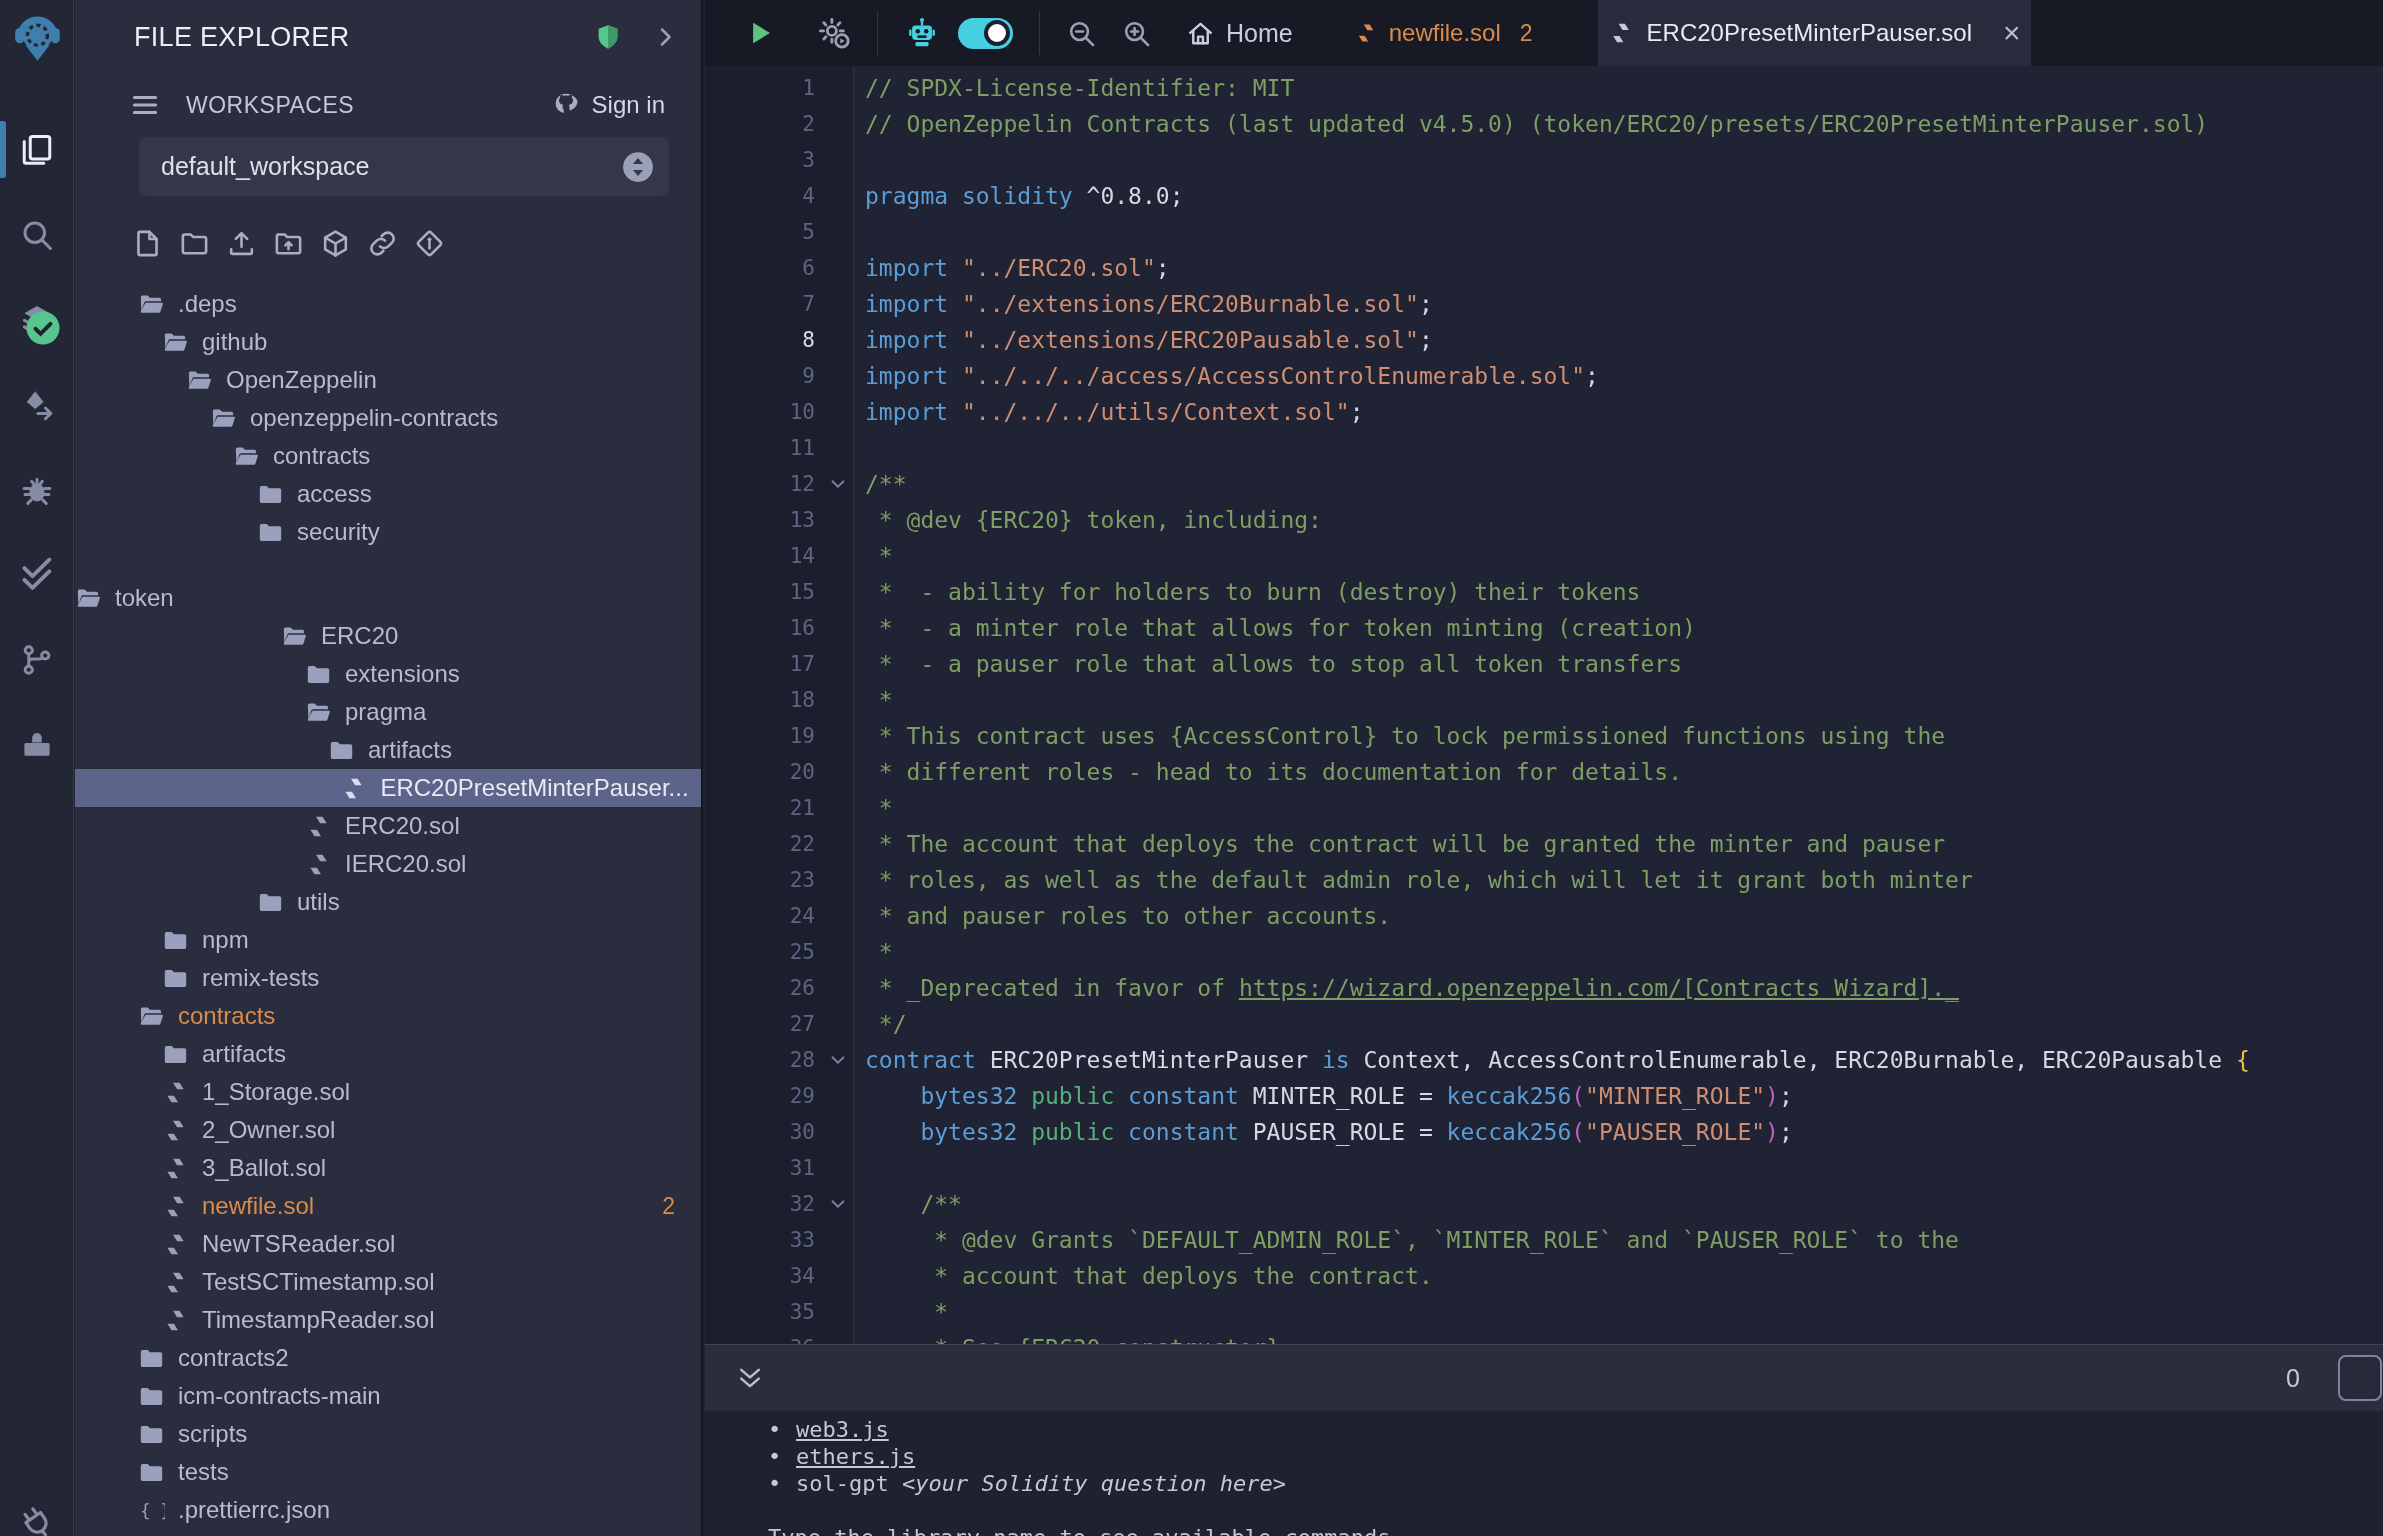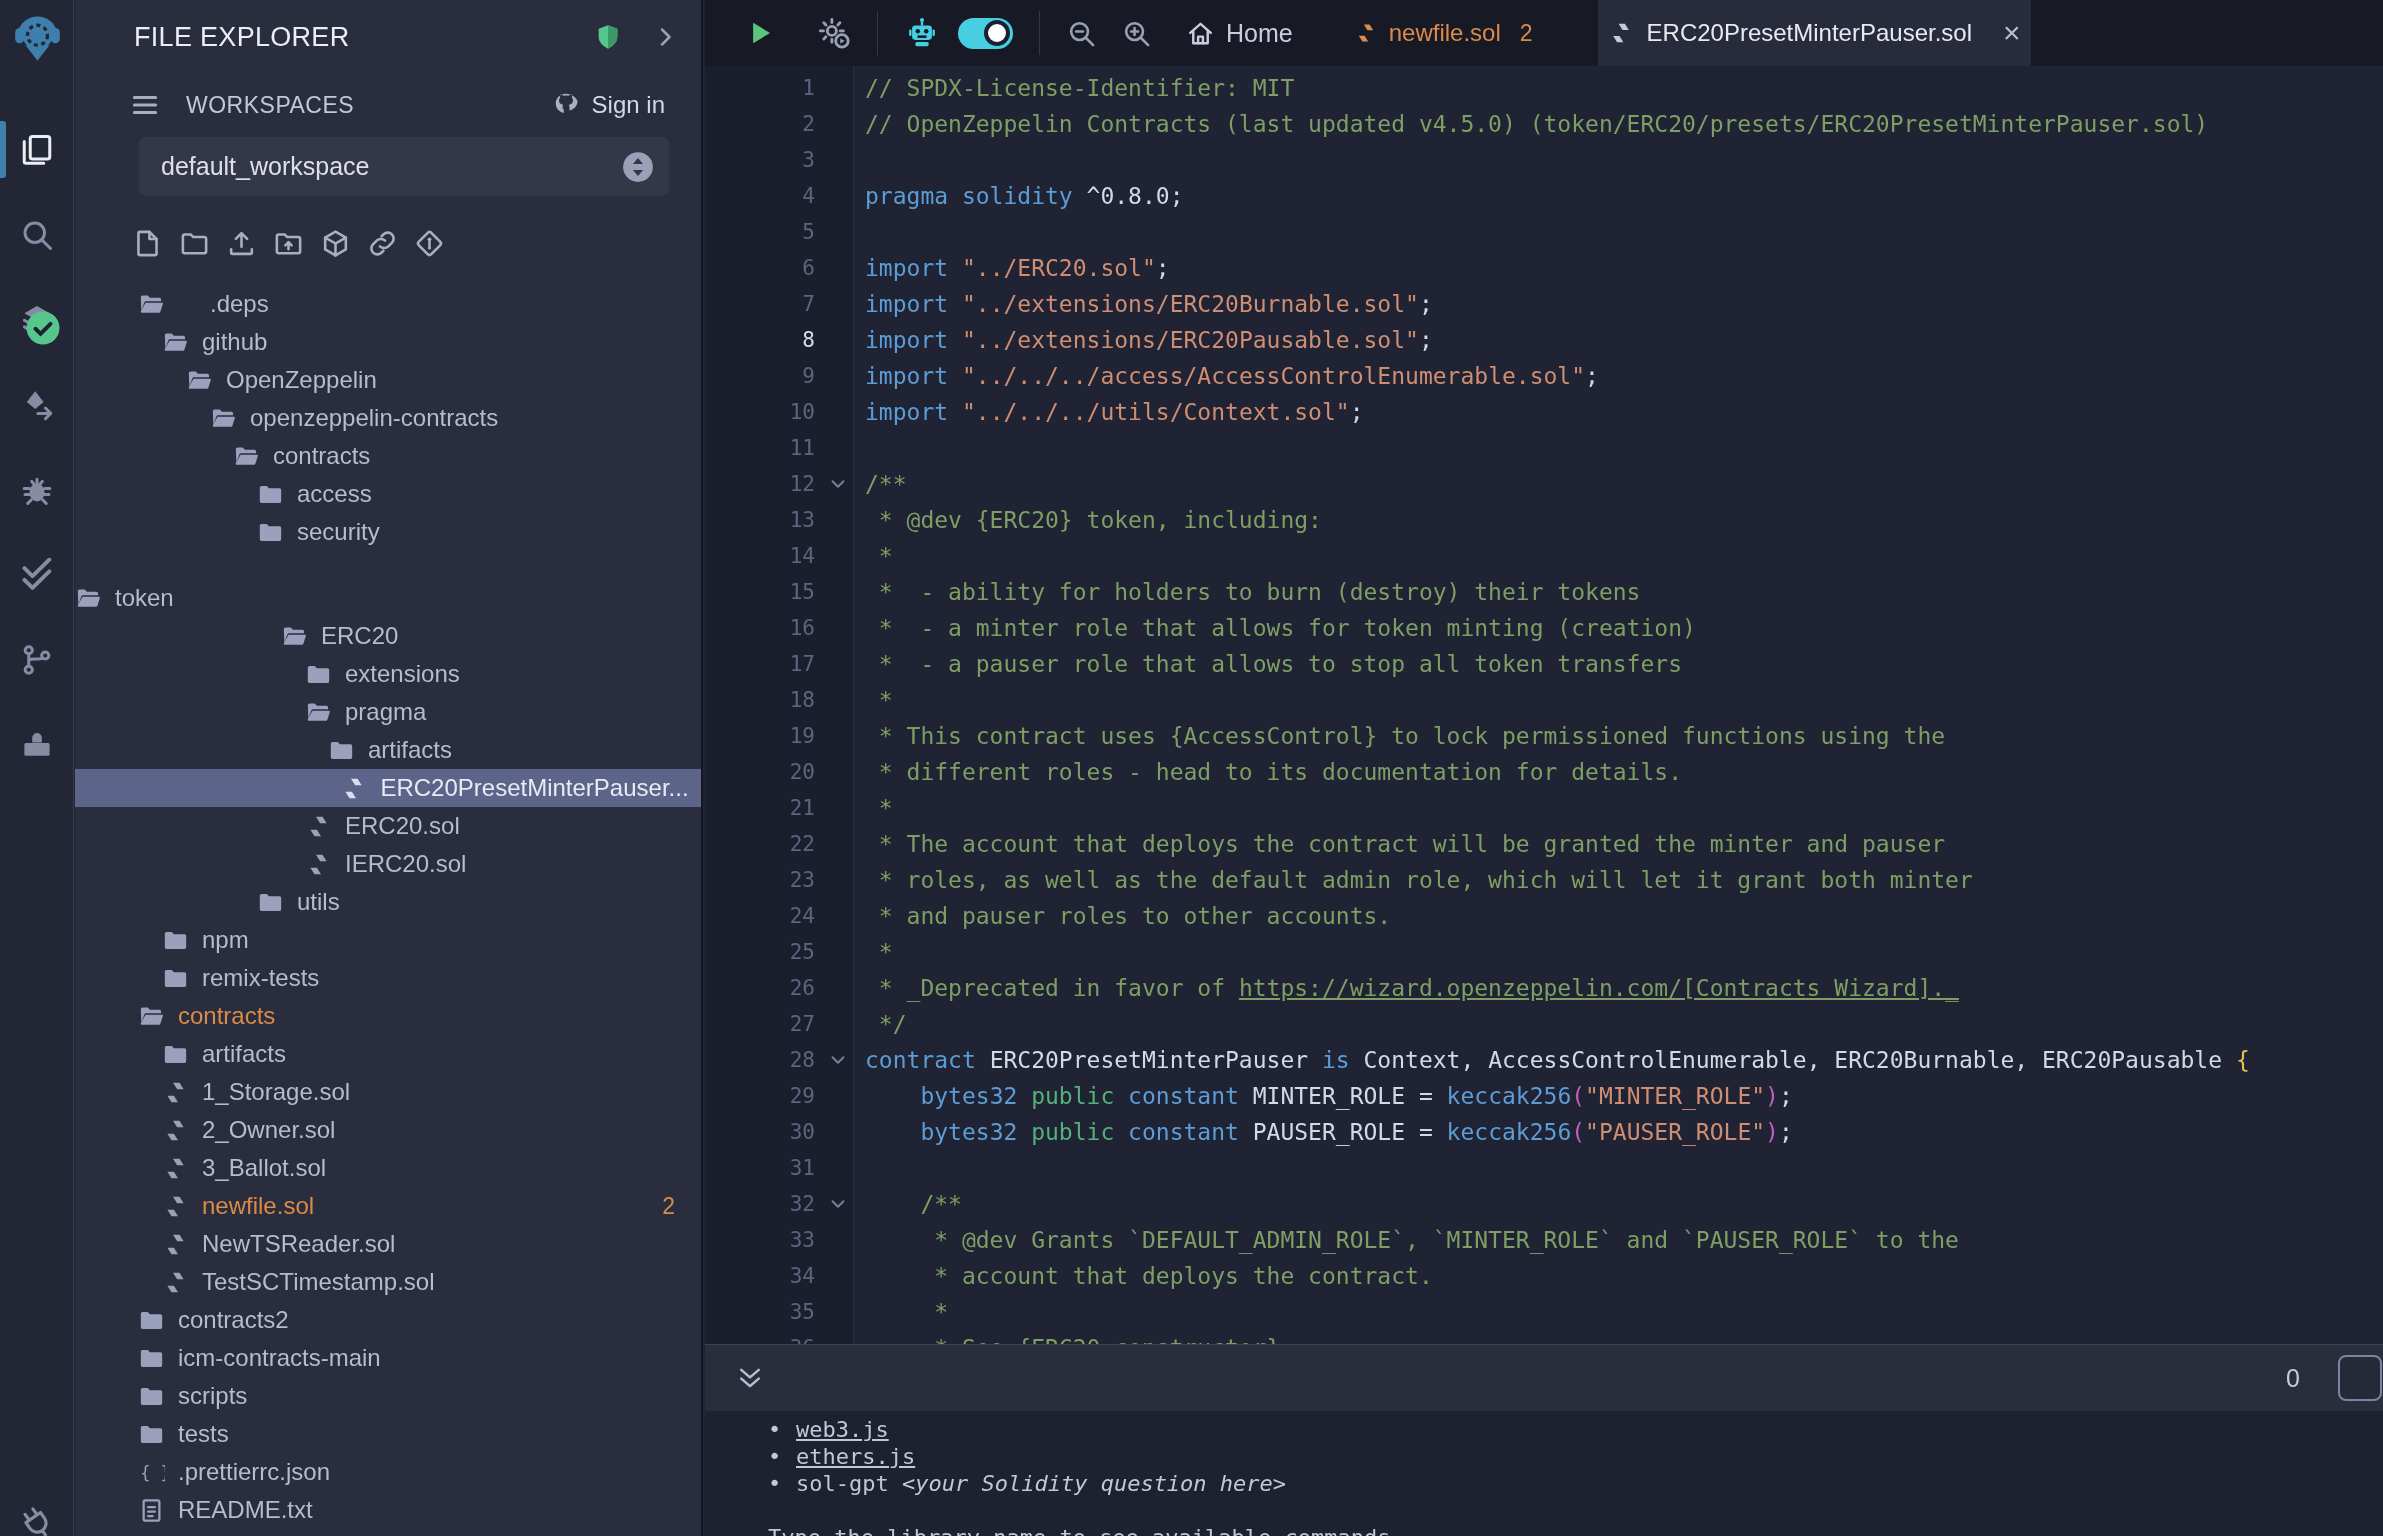--- a/index.html
+++ b/index.html
@@ -350,21 +350,21 @@
         <span class="tb-icon"><span class="icon">
             <svg viewBox="0 0 24 24" fill="none" stroke="currentColor" stroke-width="2" stroke-linecap="round" stroke-linejoin="round">
               <rect x="5.2" y="5.2" width="13.6" height="13.6" rx="2" transform="rotate(45 12 12)"></rect>
               <circle cx="12" cy="8.8" r="1.5" fill="currentColor" stroke="none"></circle>
               <path d="M12 10.4v3.6"></path>
               <circle cx="12" cy="15.4" r="1.2" fill="currentColor" stroke="none"></circle>
             </svg>
           </span></span>
       </div>
     <div class="file-tree">
-        <div class="tree-row" style="padding-left: 63px; gap: 32px;">
+        <div class="tree-row" style="padding-left: 63px;">
           <span class="icon">
             <svg viewBox="0 0 24 24">
               <path d="M2.5 5.5A1.5 1.5 0 0 1 4 4h4.6l2 2H19a1.5 1.5 0 0 1 1.5 1.5V9H7.2c-.7 0-1.3.4-1.5 1.1L3 17.5z" fill="currentColor"></path>
               <path d="M6.7 10.5h14.6a.8.8 0 0 1 .8 1l-2.2 7a1.2 1.2 0 0 1-1.1.8H3.4a.9.9 0 0 1-.9-1.2z" fill="currentColor"></path>
             </svg>
           </span>
           <span class="tree-label">.deps</span>
         </div>
         <div class="tree-row" style="padding-left: 87px;">
           <span class="icon">
@@ -576,20 +576,29 @@
           <span class="tree-label">NewTSReader.sol</span>
         </div>
         <div class="tree-row" style="padding-left: 87px;">
           <span class="icon">
             <svg viewBox="0 0 24 24">
               <path d="M9.8 3.4h5.8l3.6 5.8H13.4z" fill="currentColor"></path>
               <path d="M14.2 20.6H8.4L4.8 14.8h5.8z" fill="currentColor"></path>
             </svg>
           </span>
           <span class="tree-label">TestSCTimestamp.sol</span>
+        </div>
+        <div class="tree-row" style="padding-left: 87px;">
+          <span class="icon">
+            <svg viewBox="0 0 24 24">
+              <path d="M9.8 3.4h5.8l3.6 5.8H13.4z" fill="currentColor"></path>
+              <path d="M14.2 20.6H8.4L4.8 14.8h5.8z" fill="currentColor"></path>
+            </svg>
+          </span>
+          <span class="tree-label">TimestampReader.sol</span>
         </div>
         <div class="tree-row" style="padding-left: 63px;">
           <span class="icon">
             <svg viewBox="0 0 24 24">
               <path d="M2.5 6A1.5 1.5 0 0 1 4 4.5h4.6l2 2H20A1.5 1.5 0 0 1 21.5 8v10a1.5 1.5 0 0 1-1.5 1.5H4A1.5 1.5 0 0 1 2.5 18z" fill="currentColor"></path>
             </svg>
           </span>
           <span class="tree-label">contracts2</span>
         </div>
         <div class="tree-row" style="padding-left: 63px;">

